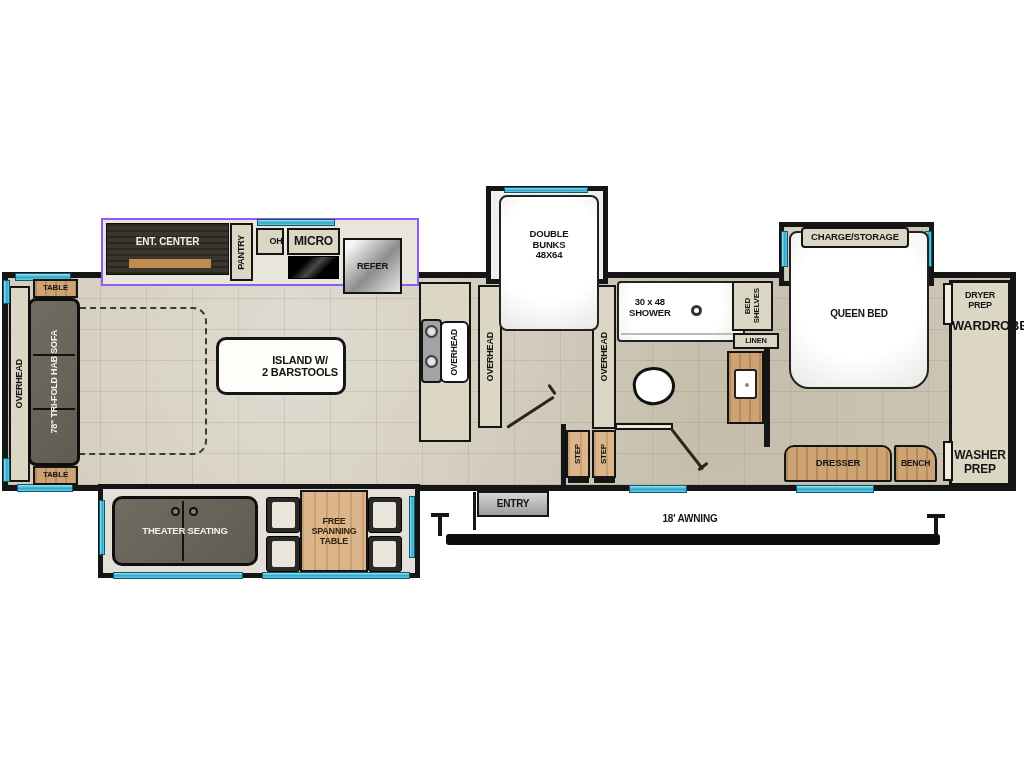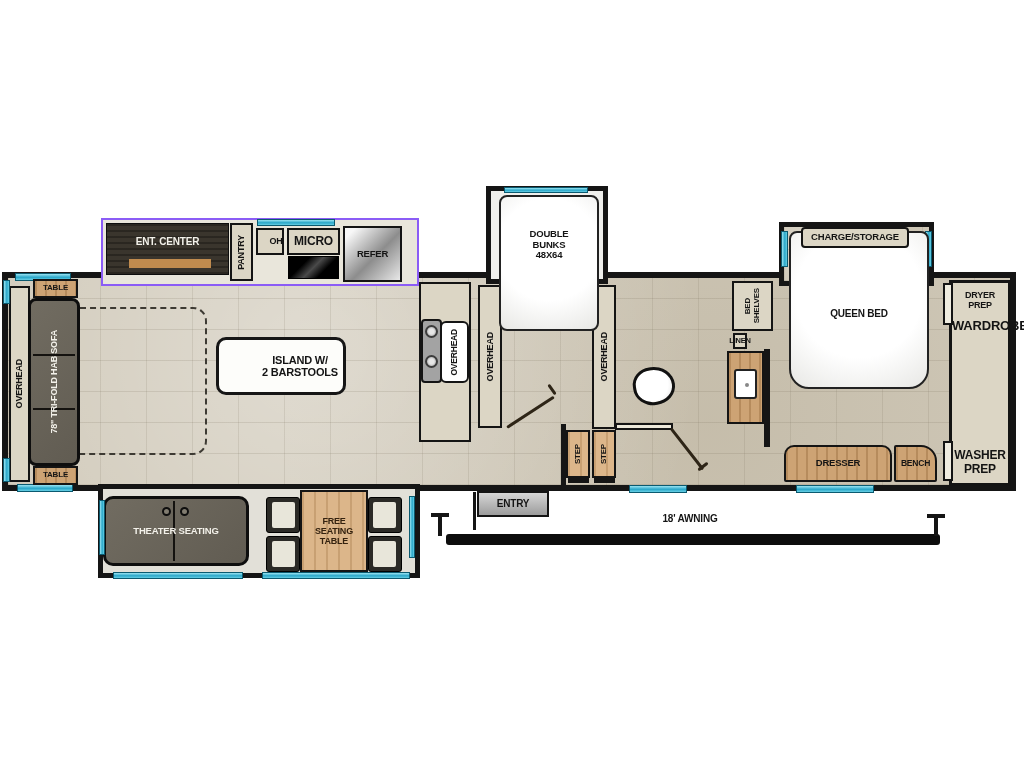--- a/index.html
+++ b/index.html
@@ -46,21 +46,21 @@
     <div class="abs cab flex" style="left:127px;top:3px;width:23px;height:58px;">
       <span class="lbl vtext" style="font-size:9px;">PANTRY</span>
     </div>
     <div class="abs cab flex" style="left:153px;top:8px;width:28px;height:27px;">
       <span class="lbl" style="font-size:9px;margin-left:12px;">OH</span>
     </div>
     <div class="abs cab flex" style="left:184px;top:8px;width:53px;height:27px;">
       <span class="lbl" style="font-size:12px;">MICRO</span>
     </div>
     <div class="abs" style="left:185px;top:36px;width:51px;height:23px;background:linear-gradient(135deg,#000 30%,#4a4a4a 50%,#000 70%);border:1px solid #000;"></div>
-    <div class="abs flex" style="left:240px;top:6px;width:59px;height:56px;background:linear-gradient(135deg,#f7f7f7 10%,#8d8d8d 55%,#e8e8e8 100%);border:2px solid #141414;">
+    <div class="abs flex" style="left:240px;top:18px;width:59px;height:56px;background:linear-gradient(135deg,#f7f7f7 10%,#8d8d8d 55%,#e8e8e8 100%);border:2px solid #141414;">
       <span class="lbl" style="font-size:9.5px;">REFER</span>
     </div>
   </div>
   <div class="abs win" style="left:257px;top:219px;width:78px;height:7px;z-index:4;"></div>
 
   <div class="abs" style="left:486px;top:186px;width:122px;height:98px;border:5px solid #151515;background:#efefec;z-index:2;"></div>
   <div class="abs win" style="left:504px;top:187px;width:84px;height:6px;z-index:4;"></div>
   <div class="abs white-item" style="left:499px;top:195px;width:100px;height:136px;border-radius:8px;z-index:4;">
     <div class="lbl" style="position:absolute;left:0;right:0;top:32px;font-size:9.5px;">
       <div>DOUBLE</div>
@@ -114,27 +114,35 @@
   <div class="abs flex" style="left:440px;top:321px;width:29px;height:62px;background:#fff;border:2px solid #141414;border-radius:6px;z-index:3;">
     <span class="lbl vtext" style="font-size:8.5px;">OVERHEAD</span>
   </div>
   <div class="abs cab flex" style="left:478px;top:285px;width:24px;height:143px;z-index:3;">
     <span class="lbl vtext" style="font-size:9px;">OVERHEAD</span>
   </div>
   <div class="abs cab flex" style="left:592px;top:285px;width:24px;height:144px;z-index:3;">
     <span class="lbl vtext" style="font-size:9px;">OVERHEAD</span>
   </div>
 
+  <div class="abs" style="left:617px;top:281px;width:128px;height:61px;background:radial-gradient(circle at 45% 40%,#fff 60%,#e9e9e6);border:2px solid #222;border-radius:4px;z-index:3;">
+    <div class="lbl" style="position:absolute;left:10px;top:14px;font-size:9.5px;text-align:center;">
+      <div>30 x 48</div>
+        <div>SHOWER</div>
+    </div>
+    <div class="abs" style="left:72px;top:22px;width:11px;height:11px;border:3px solid #333;border-radius:50%;background:#fff;"></div>
+    <div class="abs" style="left:2px;right:2px;bottom:5px;height:2px;background:#bbb;"></div>
+  </div>
   <div class="abs" style="left:633px;top:367px;width:42px;height:38px;background:radial-gradient(circle at 45% 45%,#fff 60%,#ddd);border:3px solid #111;border-radius:46% 54% 50% 50%;transform:rotate(-8deg);z-index:3;"></div>
 
   <div class="abs cab flex" style="left:732px;top:281px;width:41px;height:50px;z-index:3;">
     <span class="lbl vtext" style="font-size:8px;">BED</span>
     <span class="lbl vtext" style="font-size:8px;">SHELVES</span>
   </div>
-  <div class="abs cab flex" style="left:733px;top:333px;width:14px;height:16px;z-index:3;">
+  <div class="abs cab flex" style="left:733px;top:333px;width:46px;height:16px;z-index:3;">
     <span class="lbl" style="font-size:7.5px;">LINEN</span>
   </div>
   <div class="abs wood" style="left:727px;top:351px;width:37px;height:73px;z-index:3;">
     <div class="abs" style="left:5px;top:16px;width:23px;height:30px;background:#fff;border:2px solid #222;border-radius:3px;">
       <div class="abs" style="left:9px;top:12px;width:4px;height:4px;border-radius:50%;background:#888;"></div>
     </div>
   </div>
   <div class="abs wall" style="left:764px;top:349px;width:6px;height:98px;z-index:3;"></div>
 
   <div class="abs doorline" style="left:507px;top:426px;width:56px;transform:rotate(-33deg);transform-origin:0 50%;z-index:3;"></div>
@@ -169,21 +177,21 @@
   </div>
   <div class="abs" style="left:943px;top:283px;width:10px;height:42px;background:#efece0;border:2px solid #141414;z-index:3;"></div>
   <div class="abs" style="left:943px;top:441px;width:10px;height:40px;background:#efece0;border:2px solid #141414;z-index:3;"></div>
 
   <div class="abs" style="left:98px;top:484px;width:322px;height:94px;border:5px solid #151515;background:#e2e0d8;z-index:3;"></div>
   <div class="abs winv" style="left:99px;top:500px;width:6px;height:55px;z-index:5;"></div>
   <div class="abs winv" style="left:409px;top:496px;width:6px;height:62px;z-index:5;"></div>
   <div class="abs win" style="left:113px;top:572px;width:130px;height:7px;z-index:5;"></div>
   <div class="abs win" style="left:262px;top:572px;width:148px;height:7px;z-index:5;"></div>
 
-  <div class="abs dark flex" style="left:103px;top:496px;width:146px;height:70px;border-radius:10px;z-index:4;">
+  <div class="abs dark flex" style="left:112px;top:496px;width:146px;height:70px;border-radius:10px;z-index:4;">
     <div class="abs" style="left:48%;top:2px;bottom:2px;width:2px;background:#14120f;"></div>
     <div class="abs" style="left:56px;top:8px;width:9px;height:9px;border-radius:50%;border:2px solid #0e0e0e;background:#817c70;"></div>
     <div class="abs" style="left:74px;top:8px;width:9px;height:9px;border-radius:50%;border:2px solid #0e0e0e;background:#817c70;"></div>
     <span class="lbl" style="color:#f3f1ea;font-size:9.5px;position:relative;z-index:1;">THEATER SEATING</span>
   </div>
 
   <div class="abs" style="left:266px;top:497px;width:34px;height:36px;background:#2b2a26;border:1px solid #000;border-radius:3px;z-index:4;">
       <div class="abs" style="left:5px;top:4px;right:4px;bottom:4px;background:#e8e6da;border-radius:2px;"></div>
     </div>
   <div class="abs" style="left:266px;top:536px;width:34px;height:36px;background:#2b2a26;border:1px solid #000;border-radius:3px;z-index:4;">
@@ -192,21 +200,21 @@
   <div class="abs" style="left:368px;top:497px;width:34px;height:36px;background:#2b2a26;border:1px solid #000;border-radius:3px;z-index:4;">
       <div class="abs" style="left:4px;top:4px;right:5px;bottom:4px;background:#e8e6da;border-radius:2px;"></div>
     </div>
   <div class="abs" style="left:368px;top:536px;width:34px;height:36px;background:#2b2a26;border:1px solid #000;border-radius:3px;z-index:4;">
       <div class="abs" style="left:4px;top:4px;right:5px;bottom:4px;background:#e8e6da;border-radius:2px;"></div>
     </div>
 
   <div class="abs woodlight flex" style="left:300px;top:490px;width:68px;height:82px;z-index:5;flex-direction:column;">
     <div class="lbl" style="font-size:9px;color:#34220f;">
       <div>FREE</div>
-      <div>SEATING</div>
+      <div>SPANNING</div>
       <div>TABLE</div>
     </div>
   </div>
 
   <div class="abs wall" style="left:473px;top:492px;width:3px;height:38px;z-index:3;"></div>
   <div class="abs flex" style="left:477px;top:491px;width:72px;height:26px;background:linear-gradient(180deg,#d6d6d6,#9c9c9c);border:2px solid #141414;z-index:2;">
     <span class="lbl" style="font-size:10px;">ENTRY</span>
   </div>
 
   <div class="lbl abs" style="left:640px;top:513px;width:100px;font-size:10px;z-index:2;">18' AWNING</div>

